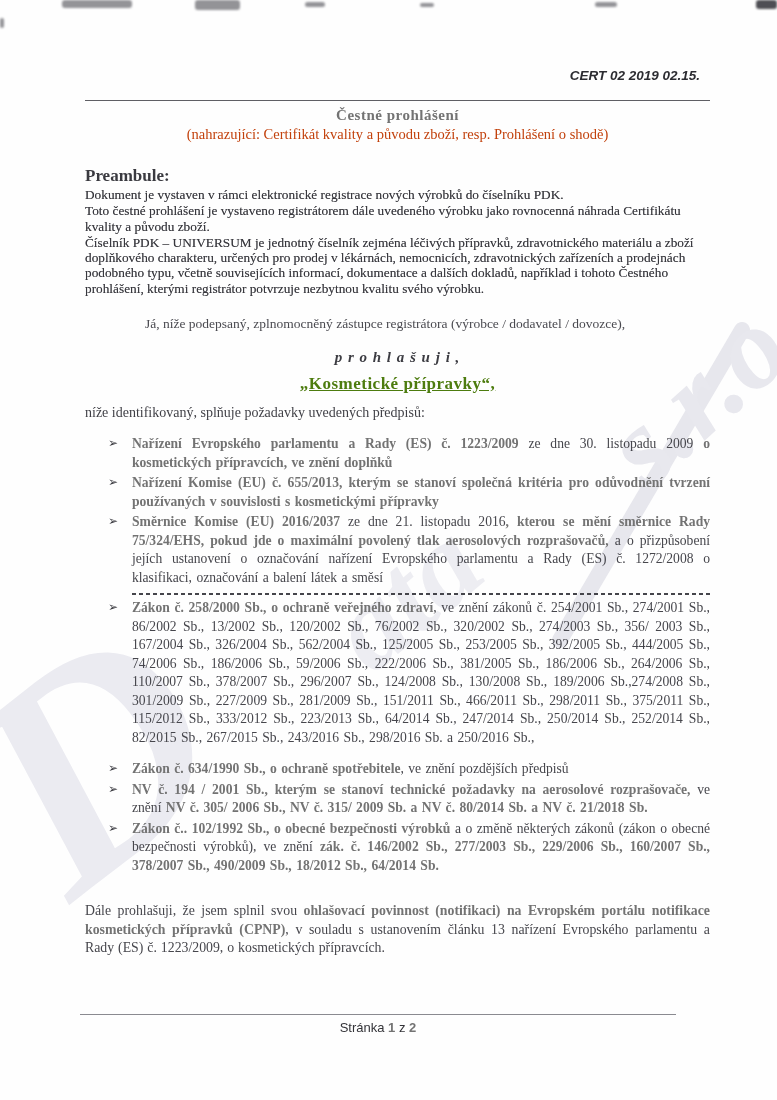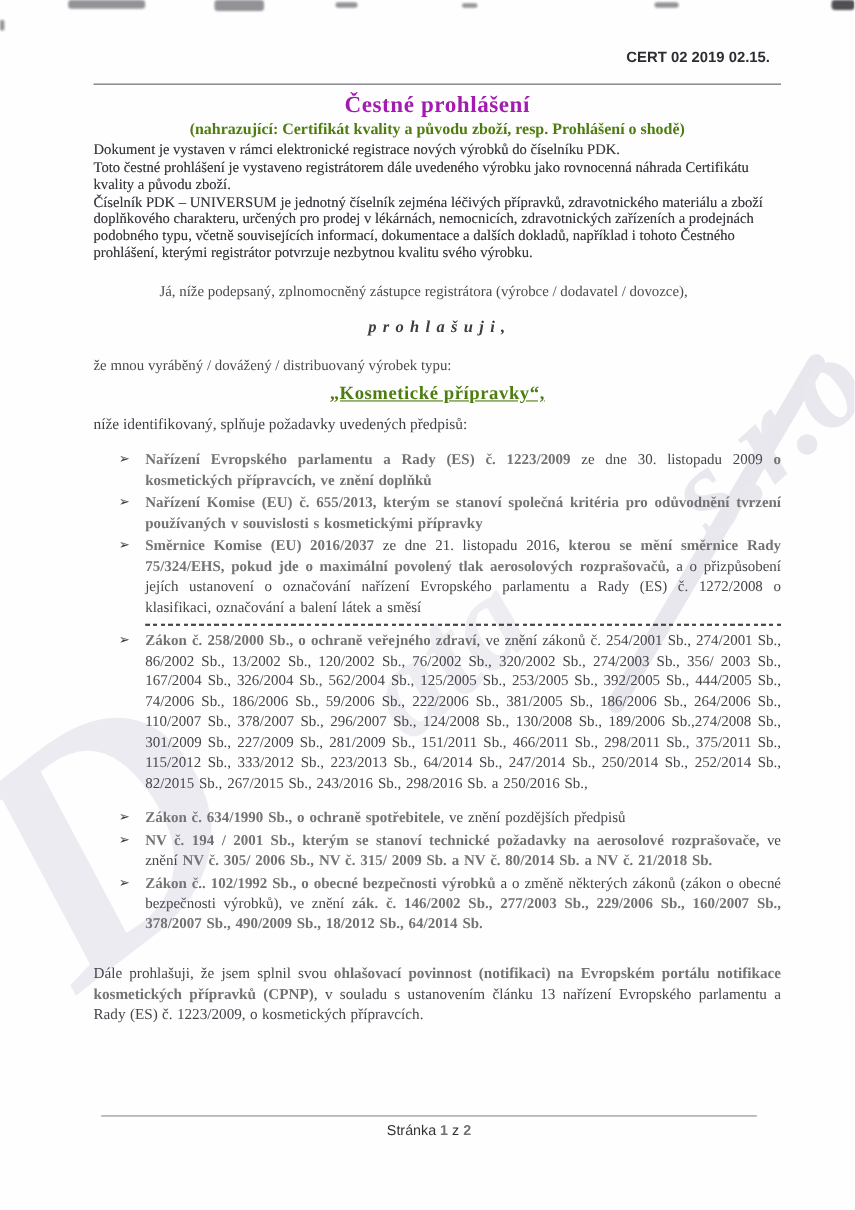--- a/index.html
+++ b/index.html
@@ -17,37 +17,37 @@
   .watermark{position:absolute;inset:0;pointer-events:none;z-index:0;}
 
   
   .smudge{position:absolute;background:#3c3c44;border-radius:3px;filter:blur(1.2px);opacity:.55;}
   .smudge.dark{opacity:.8;background:#23232a;}
 
   
   .content{position:absolute;left:85px;width:625px;top:0;z-index:2;}
 
   .cert-ref{
-    margin-top:44px;
+    margin-top:68px;
     text-align:right;
     font-family:"Liberation Sans", sans-serif;
-    font-weight:bold;
+    font-style:italic;font-weight:bold;
     font-size:13.5px;color:#2c2c31;
     padding-right:10px;
   }
   .header-rule{margin-top:17px;border-top:1.6px solid #5f5f64;height:0;}
 
   .doc-title{
     margin-top:6px;text-align:center;
-    font-size:21px;font-weight:bold;color:#a21caf;
+    font-size:15px;font-weight:bold;color:#737373;
     letter-spacing:.5px;
   }
   .doc-subtitle{
     margin-top:2px;text-align:center;
-    font-size:14.5px;font-weight:bold;color:#4d7c0f;
+    font-size:14.5px;font-weight:normal;color:#c2410c;
   }
 
   .preamble-heading{
     margin-top:23px;
     font-size:17px;font-weight:bold;color:#3a3a40;
   }
   .preamble p{
     margin:1px 0;
     font-size:13.3px;line-height:15.3px;
     color:#37373d;
@@ -108,21 +108,21 @@
   .closing{
     margin-top:27px;
     font-size:13.8px;line-height:18.5px;
     text-align:justify;
     color:#46464c;
     word-spacing:.5px;
   }
 
   
   .footer{
-    position:absolute;left:92px;top:1014px;width:596px;z-index:2;
+    position:absolute;left:80px;top:1014px;width:596px;z-index:2;
     border-top:1.5px solid #8a8a90;
     text-align:center;
     font-family:"Liberation Sans", sans-serif;
     font-size:13px;color:#333338;
     padding-top:5px;
   }
 </style>
 </head>
 <body>
 
@@ -152,32 +152,32 @@
   <div class="content">
 
     <div class="cert-ref">CERT 02 2019 02.15.</div>
 
     <div class="header-rule"></div>
 
     <div class="doc-title">Čestné prohlášení</div>
 
     <div class="doc-subtitle">(nahrazující: Certifikát kvality a původu zboží, resp. Prohlášení o shodě)</div>
 
+    <div class="preamble-heading">Preambule:</div>
 
     <div class="preamble">
       <p>Dokument je vystaven v rámci elektronické registrace nových výrobků do číselníku PDK.</p>
       <p>Toto čestné prohlášení je vystaveno registrátorem dále uvedeného výrobku jako rovnocenná náhrada Certifikátu kvality a původu zboží.</p>
       <p>Číselník PDK – UNIVERSUM je jednotný číselník zejména léčivých přípravků, zdravotnického materiálu a zboží doplňkového charakteru, určených pro prodej v lékárnách, nemocnicích, zdravotnických zařízeních a prodejnách podobného typu, včetně souvisejících informací, dokumentace a dalších dokladů, například i tohoto Čestného prohlášení, kterými registrátor potvrzuje nezbytnou kvalitu svého výrobku.</p>
     </div>
 
     <div class="intro-line">Já, níže podepsaný, zplnomocněný zástupce registrátora (výrobce / dodavatel / dovozce),</div>
 
     <div class="declare-word">p r o h l a š u j i ,</div>
 
-    <div class="type-line">že mnou vyráběný / dovážený  / distribuovaný výrobek typu:</div>
 
     <div class="product-name">„Kosmetické přípravky“,</div>
 
     <div class="req-line">níže identifikovaný, splňuje požadavky uvedených předpisů:</div>
 
     <div class="reg-list">
 
       <div class="reg-item">
         <span class="reg-bullet">➢</span>
         <div class="reg-text"><span class="b">Nařízení Evropského parlamentu a Rady (ES) č. 1223/2009 </span><span>ze dne 30. listopadu 2009 </span><span class="b">o kosmetických přípravcích, ve znění doplňků</span></div>

